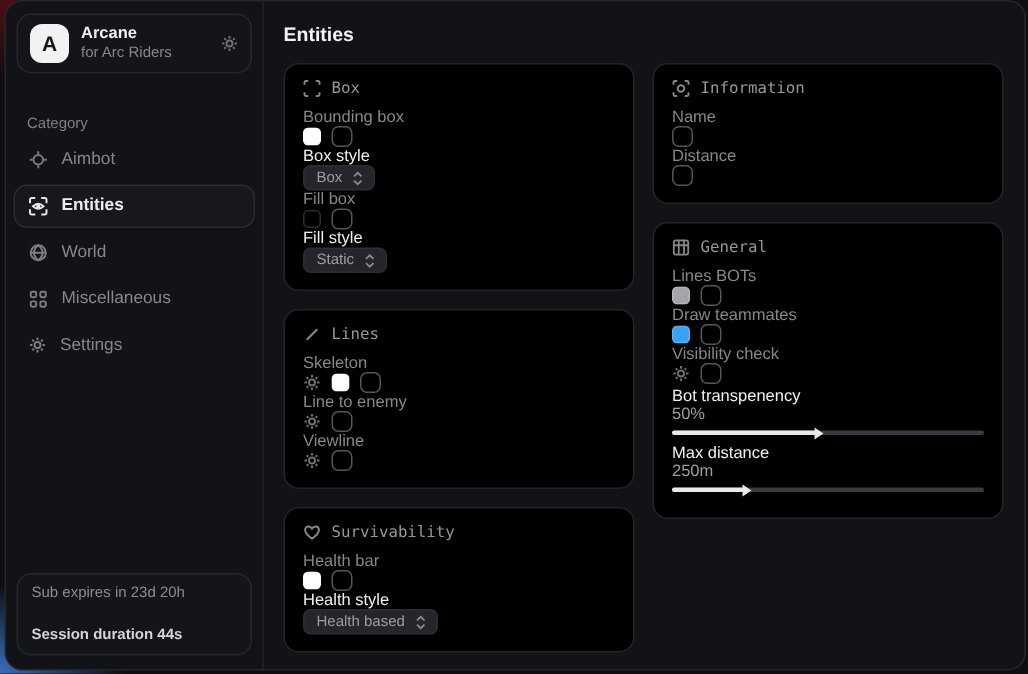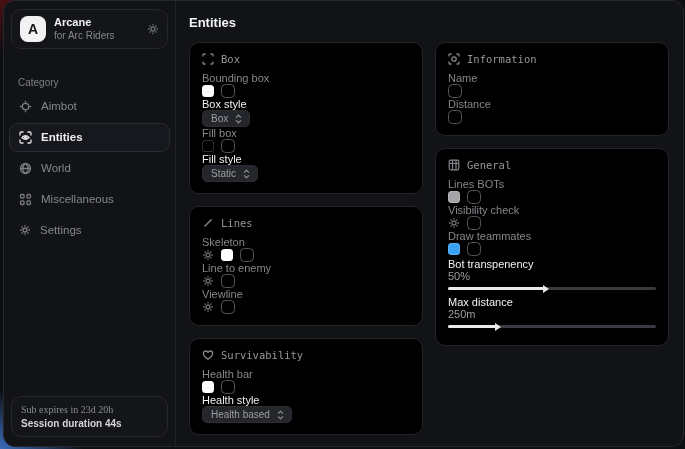--- a/index.html
+++ b/index.html
@@ -45,21 +45,21 @@
     color:#85878c; font-size:11.5px; cursor:pointer;
   }
   .nav-item .nicon { display:flex; color:#7b7d82; }
   .nav-item.active { background:#17181d; border-color:#2b2c32; color:#eceded; font-weight:bold; }
   .nav-item.active .nicon { color:#e6e7e8; }
   .sidebar-spacer { flex:1; }
   .sub-card {
     margin:0 7px 9px 7px; padding:7px 9px;
     border:1px solid #26272c; border-radius:10px; background:#141519;
   }
-  .sub-line1 { font-family:Liberation Serif, serif; color:#8b8d92; font-size:10px; margin-bottom:3px; }
+  .sub-line1 { font-family:Liberation Sans, sans-serif; color:#8b8d92; font-size:10px; margin-bottom:17px; }
   .sub-line2 { color:#d4d5d7; font-size:10px; font-weight:bold; }
   
   .main { flex:1; padding:14px 14px 12px 13px; overflow:hidden; }
   .page-title { color:#f2f3f4; font-size:13px; font-weight:bold; margin-bottom:12px; }
   .columns { display:flex; gap:12px; align-items:flex-start; }
   .col { flex:1; display:flex; flex-direction:column; gap:12px; min-width:0; }
   .card {
     background:#000000; border:1px solid #232428; border-radius:10px;
     padding:10px 12px 11px 12px;
   }
@@ -338,35 +338,35 @@
               <span>General</span>
             </div>
             <div class="row">
               <span class="row-label">Lines BOTs</span>
               <span class="row-right">
                 <span class="swatch" style="background: rgb(163, 165, 169);"></span>
                 <span class="checkbox"></span>
               </span>
             </div>
             <div class="row">
+              <span class="row-label">Draw teammates</span>
+              <span class="row-right">
+                <span class="swatch" style="background: rgb(58, 162, 245);"></span>
+                <span class="checkbox"></span>
+              </span>
+            </div>
+            <div class="row">
               <span class="row-label">Visibility check</span>
               <span class="row-right">
                 <span class="gear-btn">
                   <svg width="12" height="12" viewBox="0 0 12 12" fill="none" stroke="currentColor" stroke-width="1.3">
                     <circle cx="6" cy="6" r="2"></circle>
                     <path d="M6 1v1.6M6 9.4V11M1 6h1.6M9.4 6H11M2.5 2.5l1.1 1.1M8.4 8.4l1.1 1.1M9.5 2.5L8.4 3.6M3.6 8.4L2.5 9.5"></path>
                   </svg>
                 </span>
-                <span class="checkbox"></span>
-              </span>
-            </div>
-            <div class="row">
-              <span class="row-label">Draw teammates</span>
-              <span class="row-right">
-                <span class="swatch" style="background: rgb(58, 162, 245);"></span>
                 <span class="checkbox"></span>
               </span>
             </div>
             <div class="slider-group">
               <div class="row">
                 <span class="row-label bright">Bot transpenency</span>
                 <span class="slider-value">50%</span>
               </div>
               <div class="track">
                 <div class="fill" style="width: 46%;">

